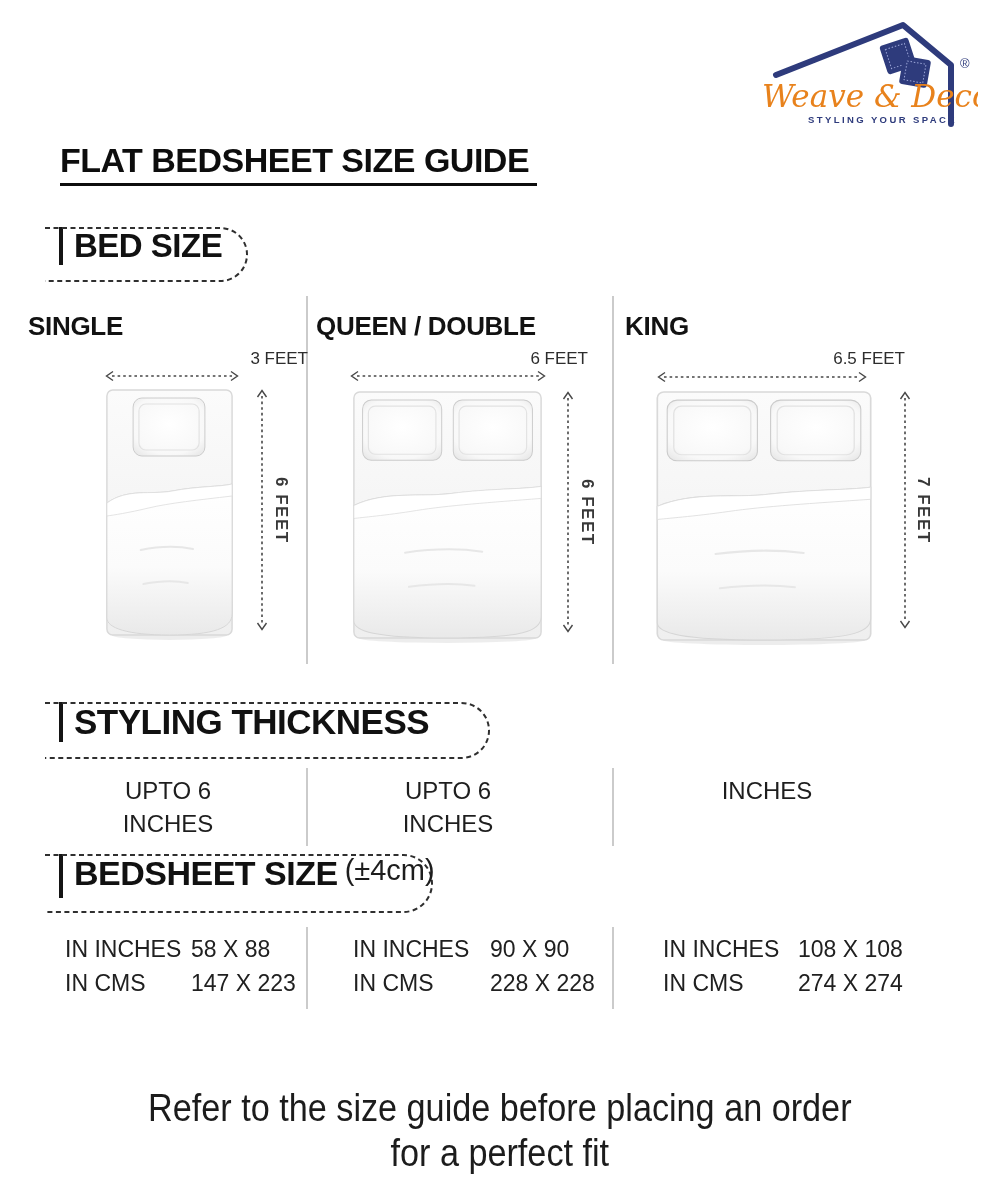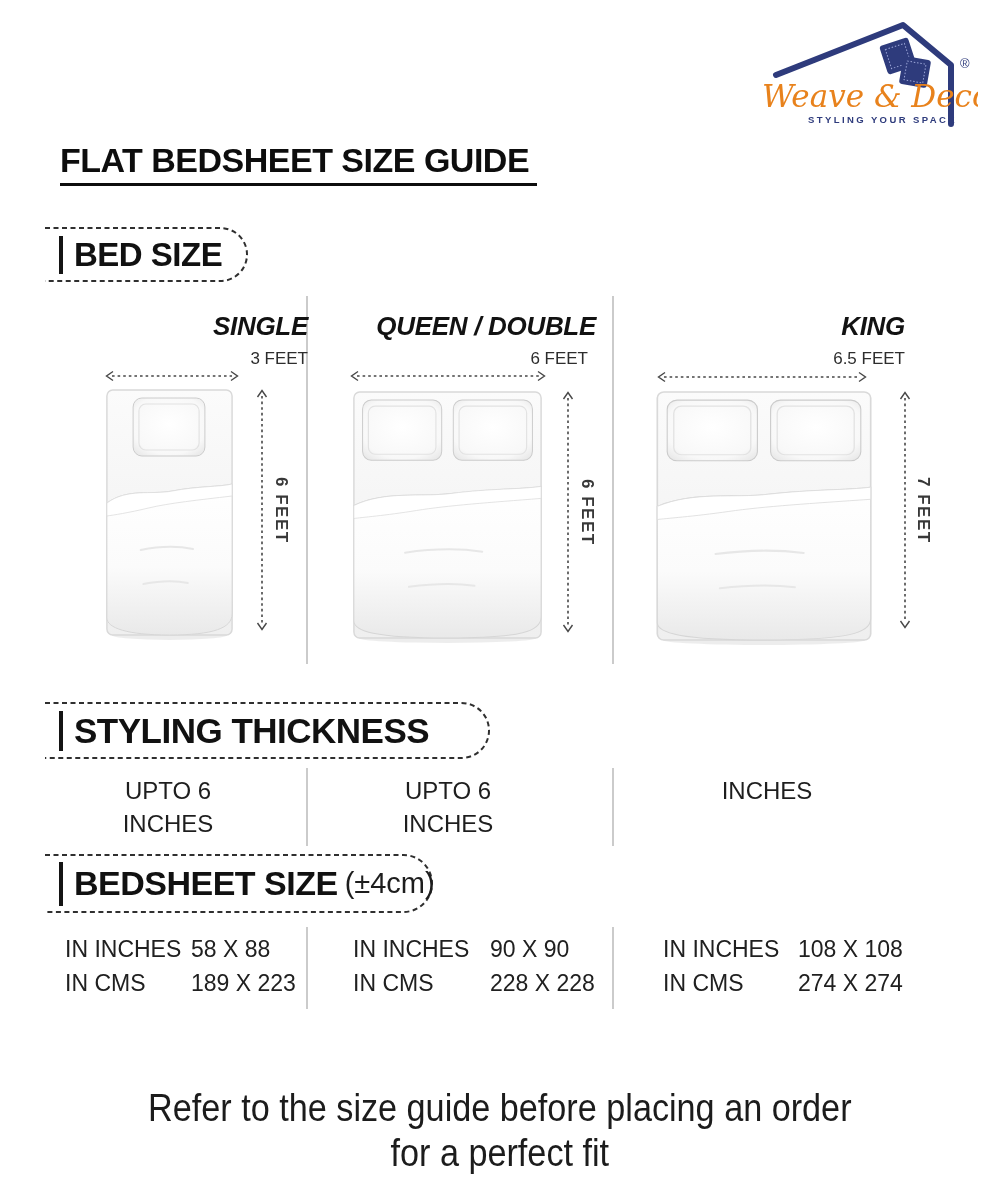--- a/index.html
+++ b/index.html
@@ -8,21 +8,21 @@
 
   
   .logo{position:absolute;left:750px;top:12px;width:228px;height:116px;}
 
   
   .page-title{position:absolute;left:60px;top:141px;font-size:34px;font-weight:bold;
               letter-spacing:-0.5px;color:#0d0d0d;white-space:nowrap;}
   .title-underline{position:absolute;left:60px;top:183px;width:477px;height:3px;background:#0d0d0d;}
 
   
-  .pill{position:absolute;display:flex;align-items:center;padding-left:14px;box-sizing:border-box;}
+  .pill{position:absolute;display:flex;align-items:flex-start;padding-left:14px;box-sizing:border-box;}
   .pill svg.pill-border{position:absolute;left:0;top:0;}
   .hbar{width:4px;background:#141414;margin-right:11px;flex:0 0 auto;}
   .pill-label{font-weight:bold;color:#111;letter-spacing:-0.5px;white-space:nowrap;position:relative;}
   .pill-bedsize{left:45px;top:227px;width:203px;height:55px;}
   .pill-bedsize .hbar{height:38px;}
   .pill-bedsize .pill-label{font-size:33px;}
   .pill-mattress{left:45px;top:702px;width:445px;height:57px;}
   .pill-mattress .hbar{height:40px;}
   .pill-mattress .pill-label{font-size:35px;}
   .pill-bedsheet{left:45px;top:854px;width:388px;height:59px;}
@@ -30,22 +30,22 @@
   .pill-bedsheet .pill-label{font-size:34px;}
   .tolerance{font-weight:400;font-size:29px;color:#1d1d1d;margin-left:7px;letter-spacing:0;position:relative;}
 
   
   .divider{position:absolute;width:2px;background:#cbcbcb;}
   .d1a{left:306px;top:296px;height:368px;} .d2a{left:612px;top:296px;height:368px;}
   .d1b{left:306px;top:768px;height:78px;}  .d2b{left:612px;top:768px;height:78px;}
   .d1c{left:306px;top:927px;height:82px;}  .d2c{left:612px;top:927px;height:82px;}
 
   
-  .bed-name{position:absolute;top:311px;width:280px;text-align:right;font-size:26px;
-            font-weight:bold;letter-spacing:-0.3px;color:#121212;white-space:nowrap;font-style:italic;}
+  .bed-name{position:absolute;top:311px;width:280px;text-align:left;font-size:26px;
+            font-weight:bold;letter-spacing:-0.3px;color:#121212;white-space:nowrap;}
   .n1{left:28px;} .n2{left:308px;padding-left:8px;} .n3{left:625px;}
   .feet-label{position:absolute;top:349px;width:280px;text-align:right;font-size:17px;color:#2d2d2d;}
   .f1{left:28px;} .f2{left:308px;} .f3{left:625px;}
 
   .h-arrow{position:absolute;height:14px;}
   .ha1{left:104px;top:369px;width:136px;}
   .ha2{left:349px;top:369px;width:198px;}
   .ha3{left:656px;top:370px;width:212px;}
 
   .bed{position:absolute;}
@@ -268,21 +268,21 @@
     <div class="pill-label">BEDSHEET SIZE</div>
     <div class="tolerance">(±4cm)</div>
   </div>
 
   <div class="divider d1c"></div>
   <div class="divider d2c"></div>
 
   <div class="t-label r1 tl1">IN INCHES</div>
   <div class="t-value r1 tv1">58 X 88</div>
   <div class="t-label r2 tl1">IN CMS</div>
-  <div class="t-value r2 tv1">189 X 223</div>
+  <div class="t-value r2 tv1">147 X 223</div>
 
   <div class="t-label r1 tl2">IN INCHES</div>
   <div class="t-value r1 tv2">90 X 90</div>
   <div class="t-label r2 tl2">IN CMS</div>
   <div class="t-value r2 tv2">228 X 228</div>
 
   <div class="t-label r1 tl3">IN INCHES</div>
   <div class="t-value r1 tv3">108 X 108</div>
   <div class="t-label r2 tl3">IN CMS</div>
   <div class="t-value r2 tv3">274 X 274</div>

